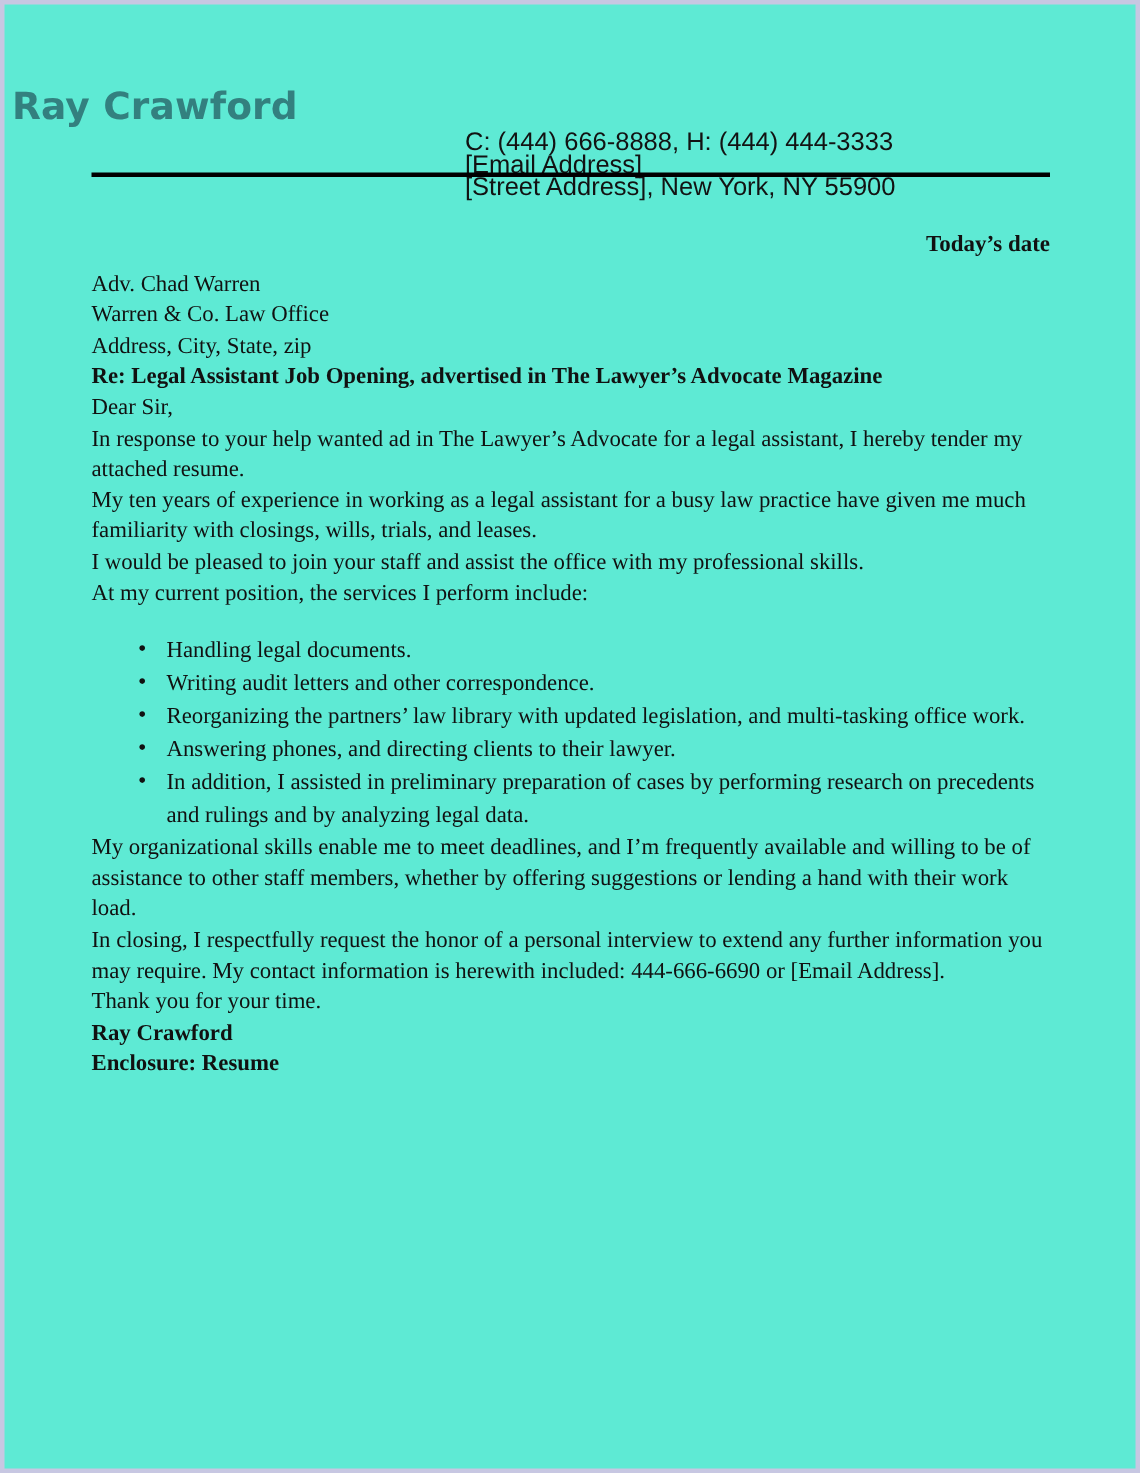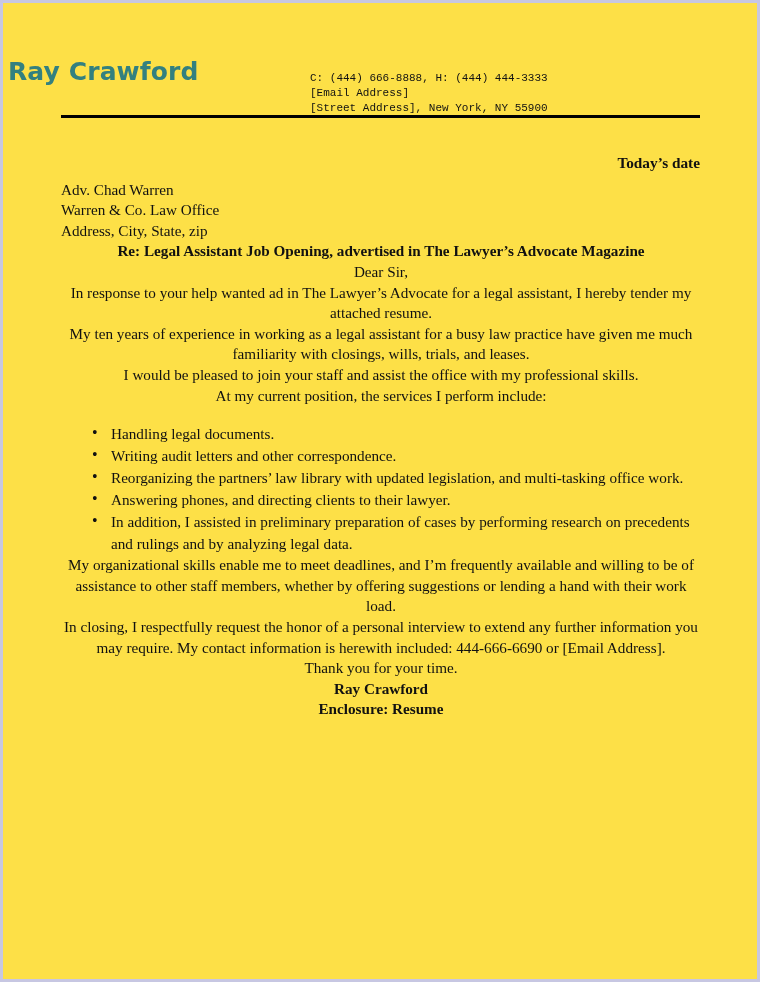--- a/index.html
+++ b/index.html
@@ -12,21 +12,21 @@
     height: 982px;
     background: #ffffff;
     font-family: "DejaVu Sans", sans-serif;
     -webkit-font-smoothing: antialiased;
   }
 
   .page {
     box-sizing: border-box;
     width: 760px;
     height: 982px;
-    background: #fde047;
+    background: #5eead4;
     border: 3px solid #c7c7e2;
     padding: 0;
     position: relative;
     overflow: hidden;
   }
 
   
   .letterhead {
     position: relative;
     height: 108px;
@@ -41,23 +41,23 @@
     font-size: 25px;
     font-weight: bold;
     color: #33807f;
     letter-spacing: 0.1px;
     white-space: nowrap;
   }
 
   .contact-block {
     position: absolute;
     left: 307px;
-    top: 68px;
-    font-family: Liberation Mono, monospace;
-    font-size: 11px;
+    top: 84px;
+    font-family: Liberation Sans, sans-serif;
+    font-size: 17px;
     line-height: 15px;
     color: #121212;
     white-space: nowrap;
   }
   .contact-line { display: block; }
 
   .rule {
     position: absolute;
     left: 58px;
     top: 112px;
@@ -96,21 +96,20 @@
     margin-top: 12px;
   }
 
   .salutation {
     margin-top: 17px;
   }
 
   p.para {
     margin: 0;
     padding: 0;
-    text-align: center;
   }
   .gap {
     margin-top: 18px;
   }
   .nogap {
     margin-top: 0;
   }
 
   ul.duties {
     list-style: none;

